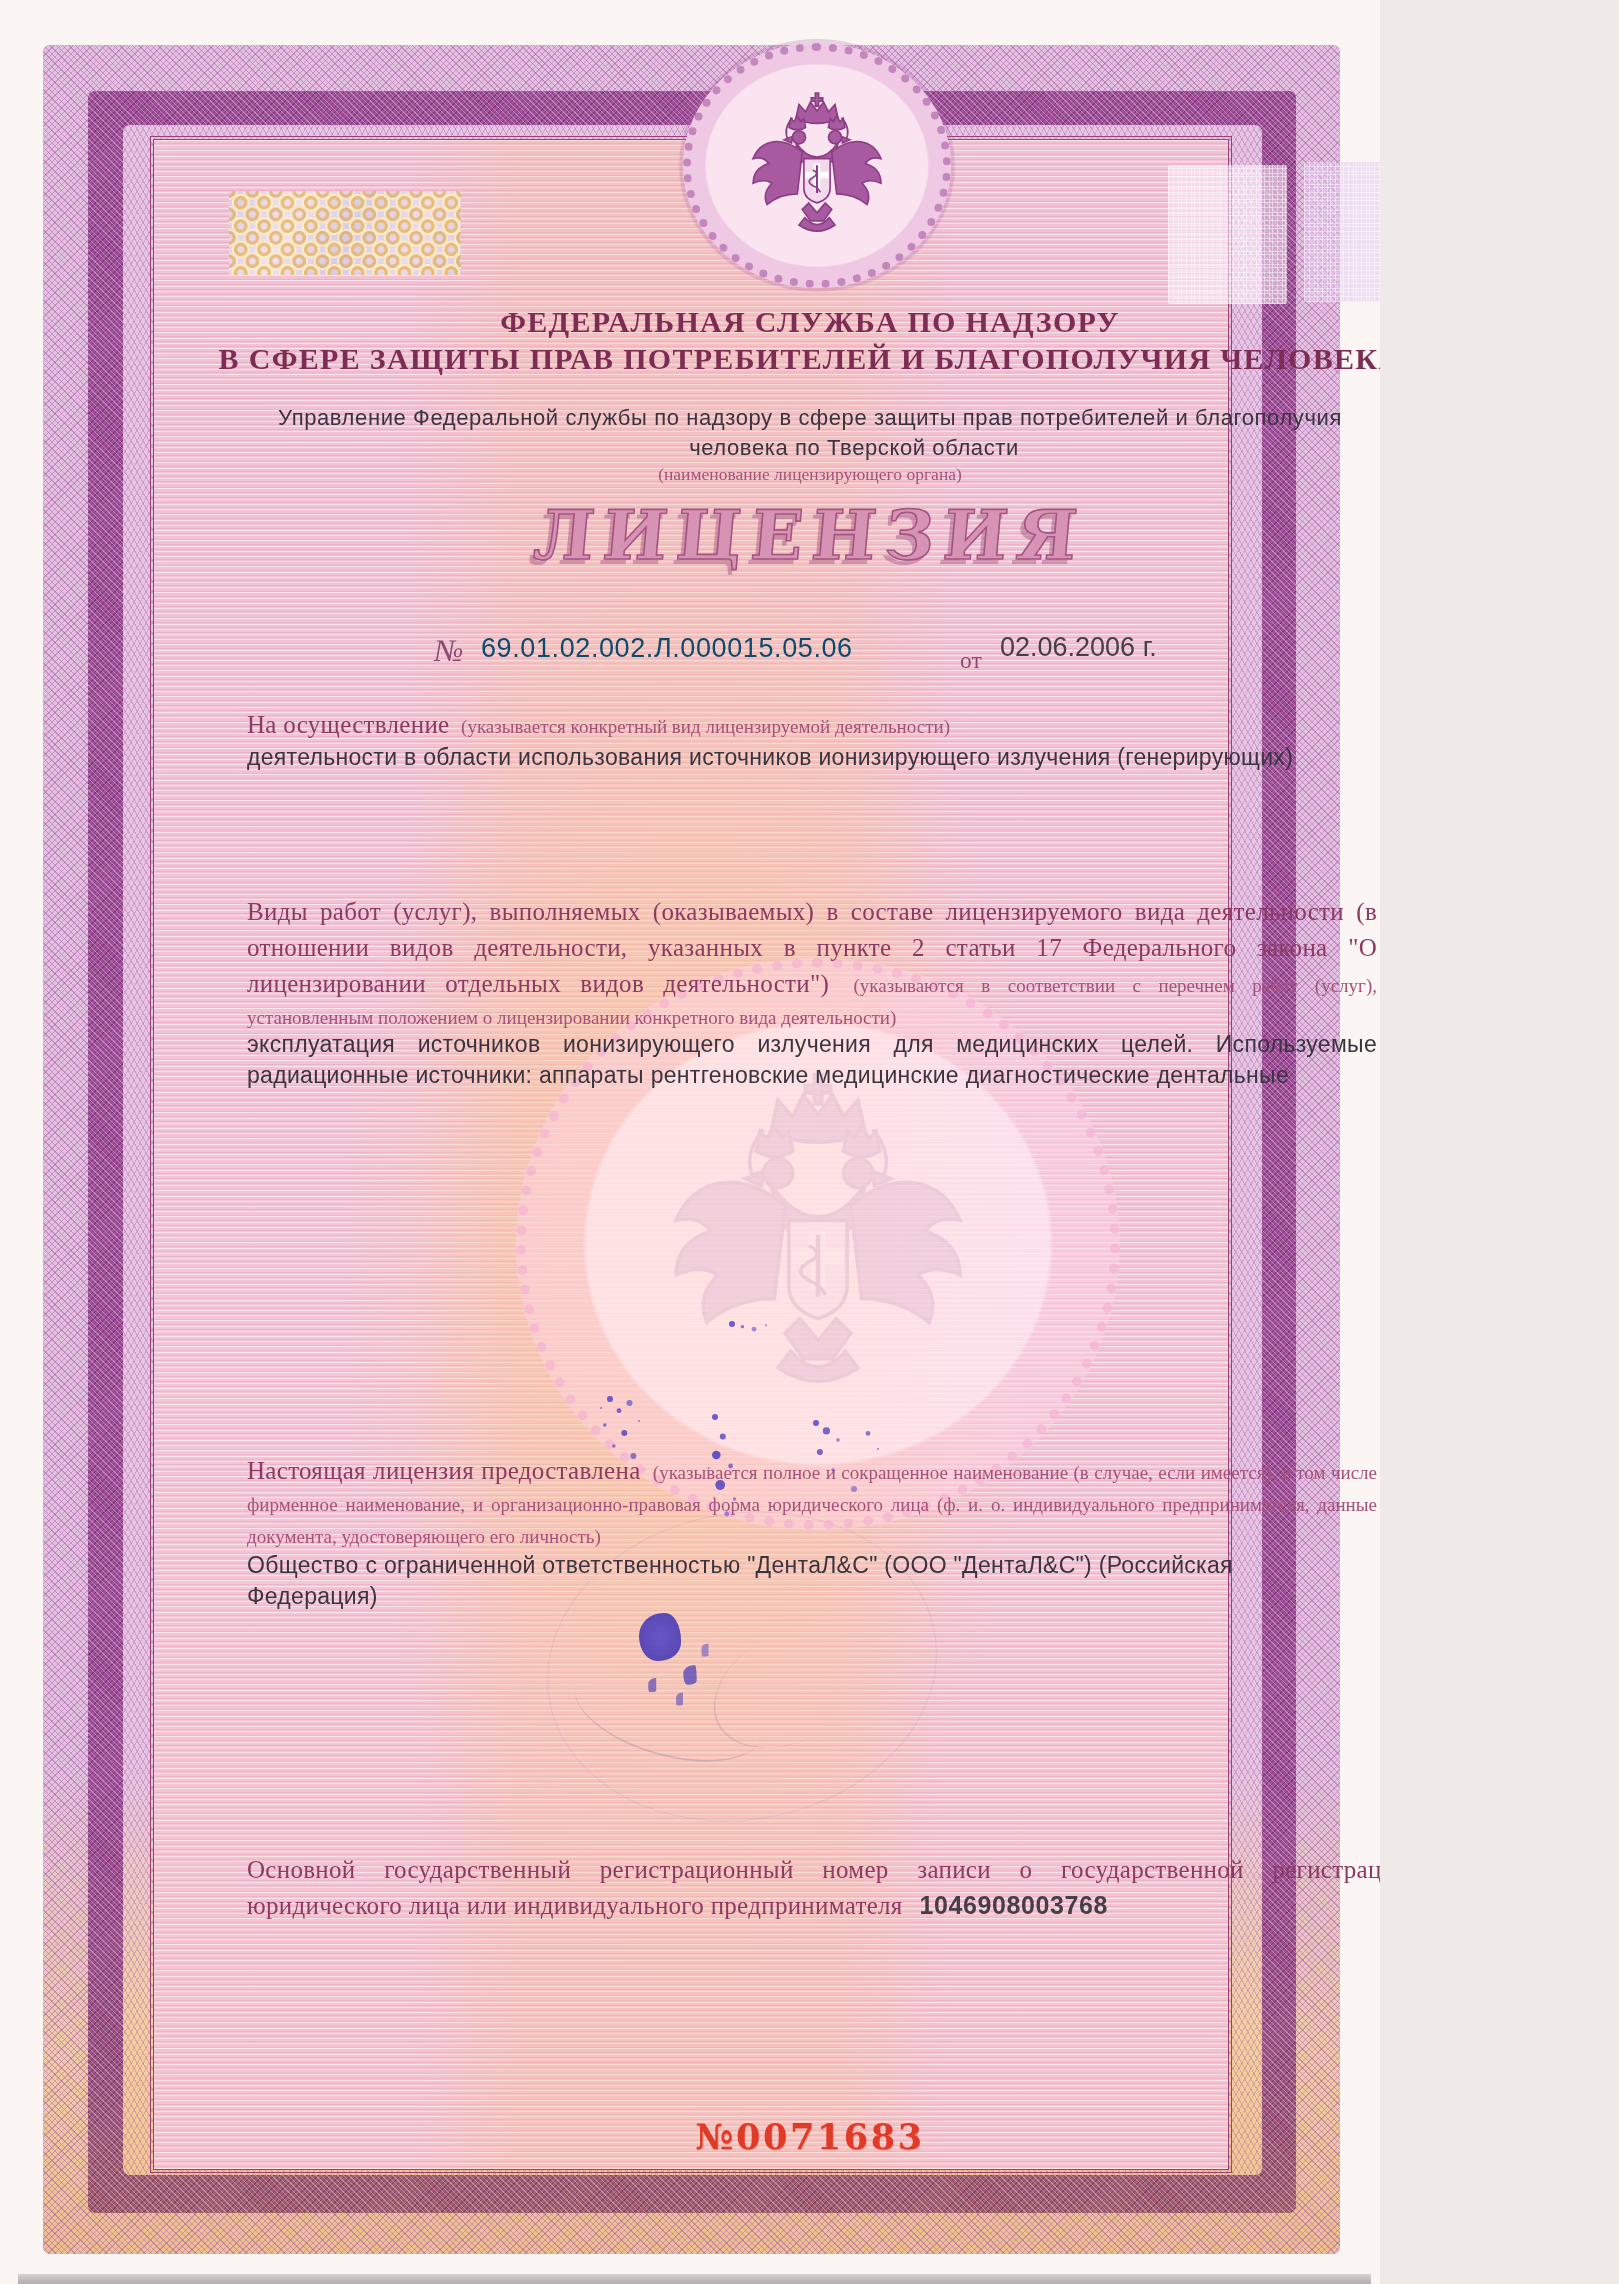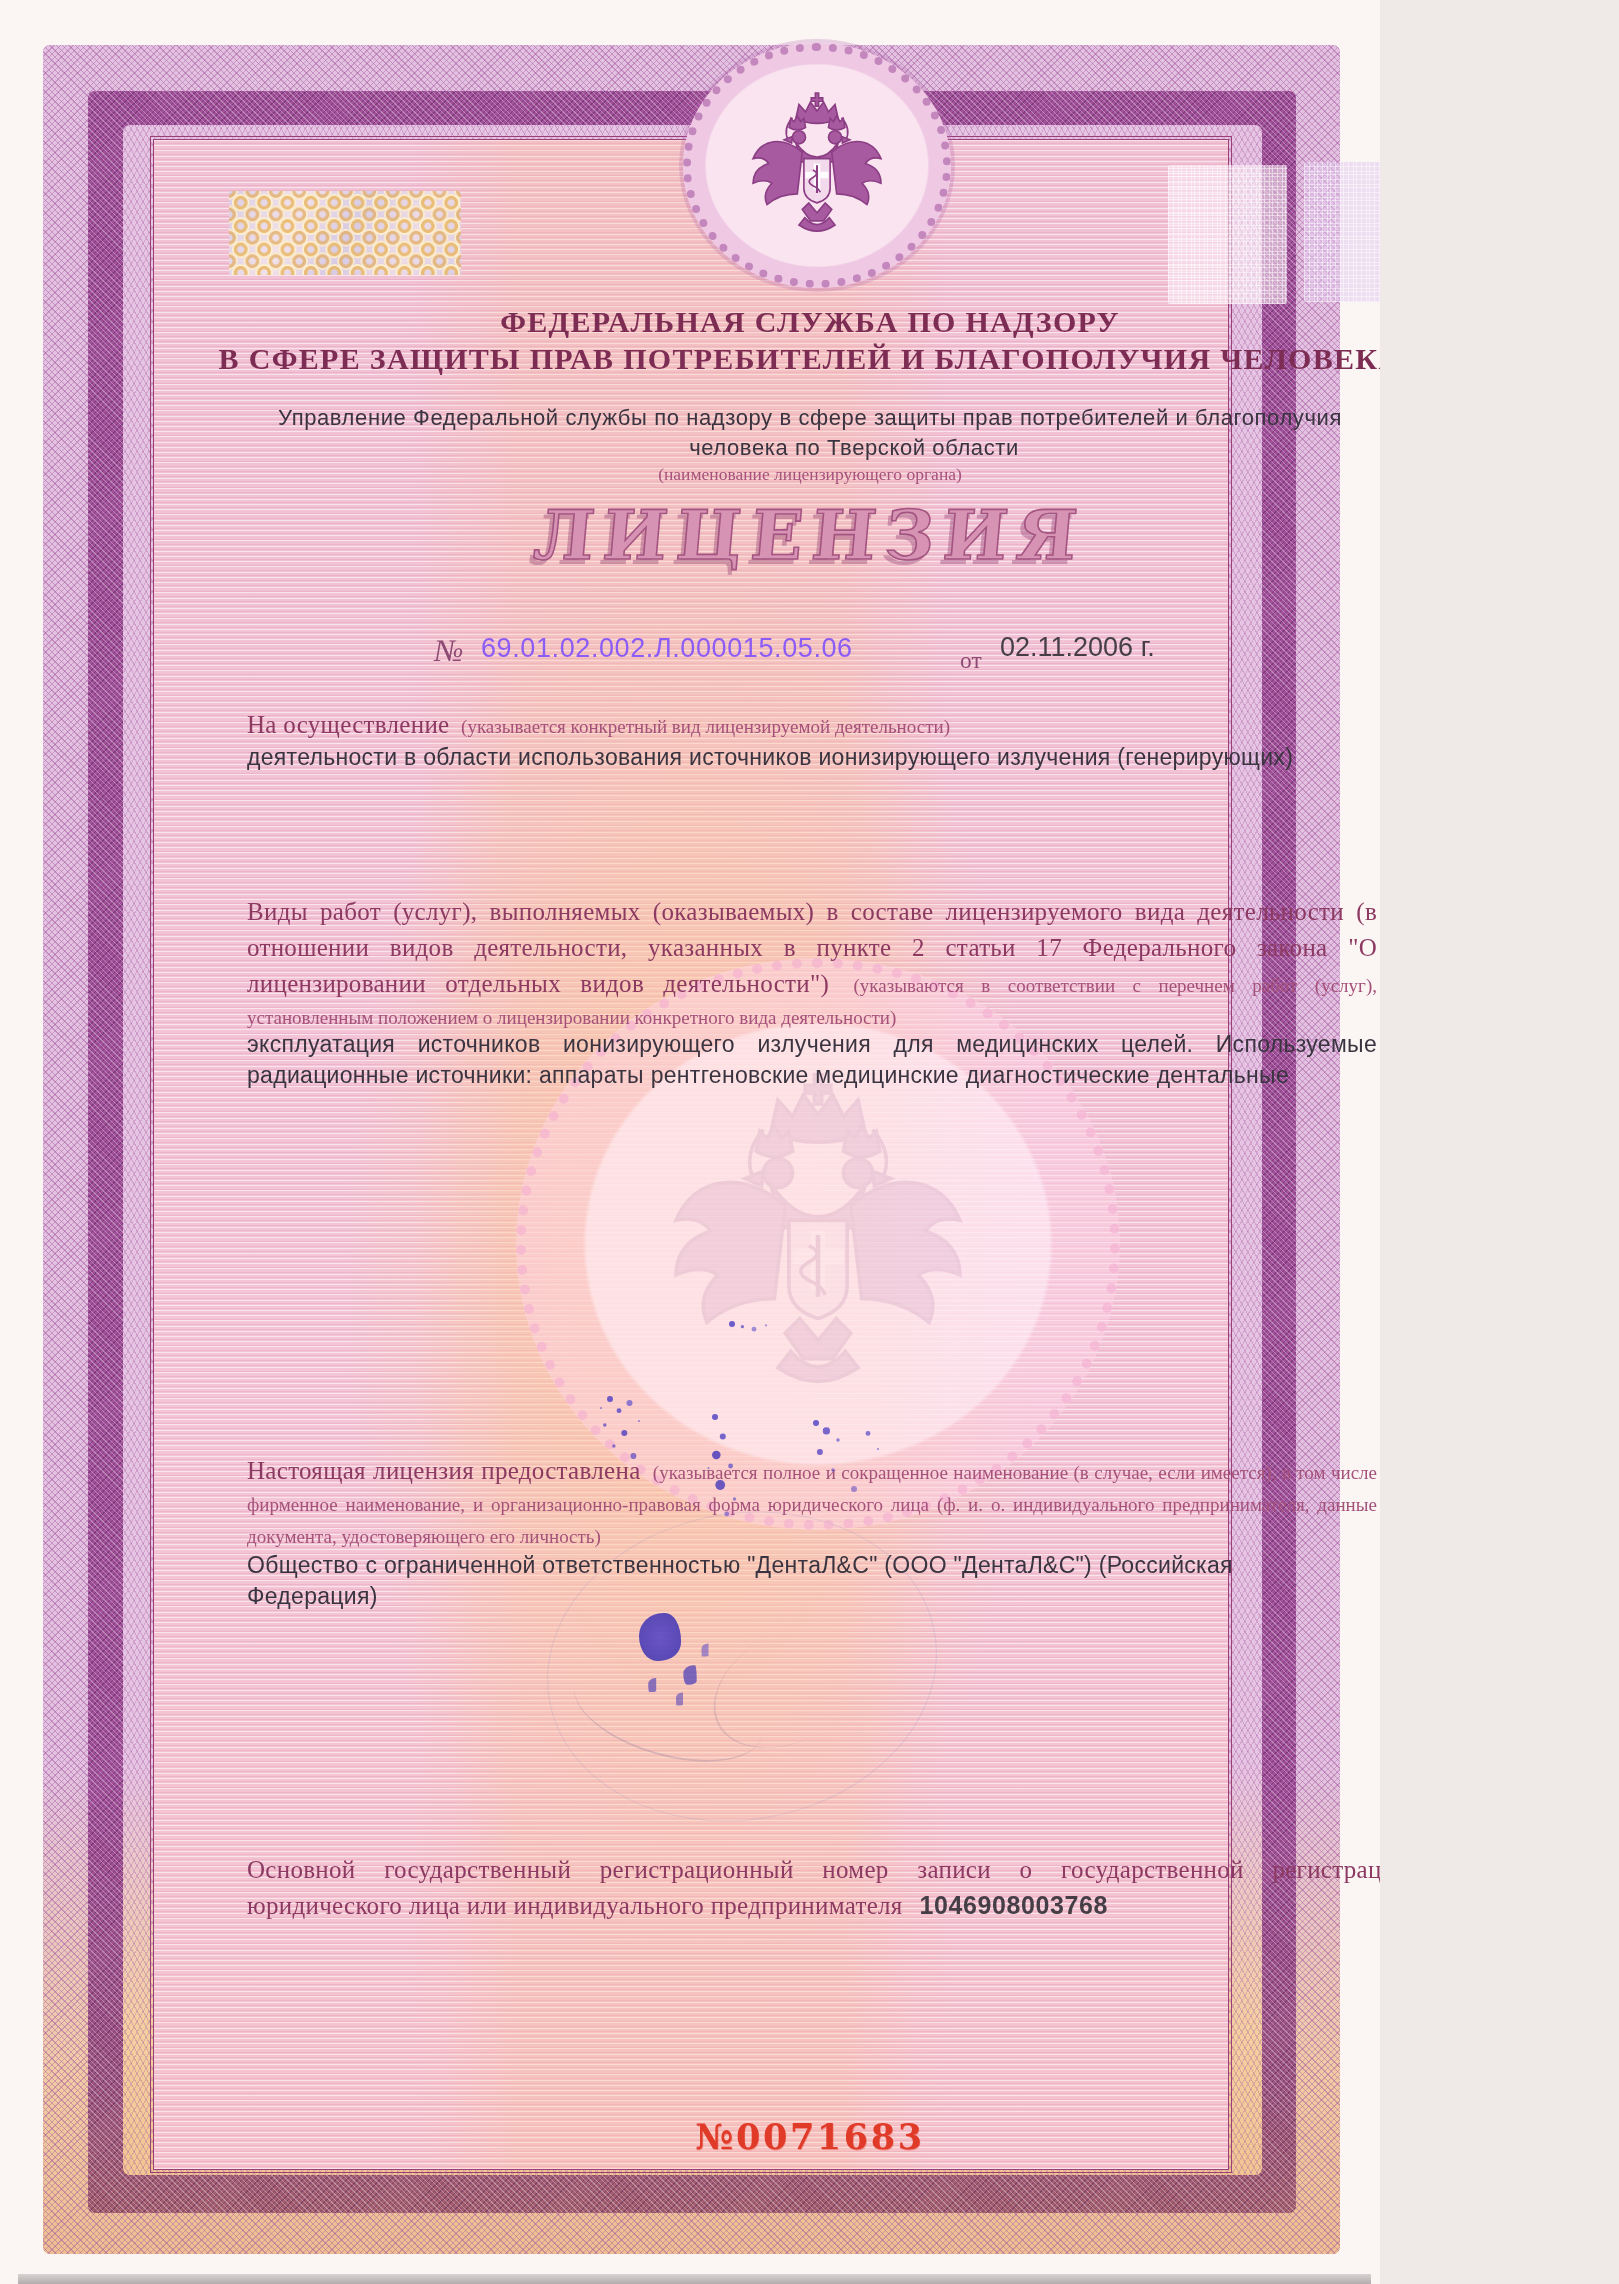--- a/index.html
+++ b/index.html
@@ -76,21 +76,21 @@
   .h2{top:342px;font-size:30px;letter-spacing:1.3px;}
   .dept1{top:405px;font-size:22px;letter-spacing:0.6px;}
   .dept2{top:435px;font-size:22px;letter-spacing:0.6px;margin-left:44px;}
   .dept-cap{top:464px;font-size:17.5px;color:#a5527a;font-family:"Liberation Serif",serif;}
   .doc-title{top:495px;font-family:"DejaVu Serif",serif;font-weight:bold;font-size:68px;
      letter-spacing:9px;color:#d793b3;-webkit-text-stroke:1.6px #a35480;
      text-shadow:-3.9px 5.2px 0 rgba(148,66,114,.40);transform:skewX(-5deg);}
 
   .numrow{top:629px;left:0;width:1620px;height:52px;}
   .numrow .no{position:absolute;left:434px;top:3.9px;font-size:31px;font-style:italic;color:#8d4a74;font-family:"Liberation Serif",serif;}
-  .numrow .num{position:absolute;left:481px;top:3.9px;font-size:27px;letter-spacing:0.6px;color:#8b5cf6;}
+  .numrow .num{position:absolute;left:481px;top:3.9px;font-size:27px;letter-spacing:0.6px;color:#0c4a6e;}
   .numrow .ot{position:absolute;left:960px;top:18px;font-size:23.4px;color:#8d4a74;font-family:"Liberation Serif",serif;}
   .numrow .date{position:absolute;left:1000px;top:2.6px;font-size:27px;color:#453e46;}
 
   .block{position:absolute;left:247px;width:1130px;}
   .big{font-size:25px;line-height:36px;letter-spacing:0.3px;}
   .small-lh{line-height:32px;}
   .sansline{font-size:23px;line-height:30.5px;letter-spacing:0.3px;}
 
   .activity-label{top:707px;}
   .activity-value{top:742px;}
@@ -187,21 +187,21 @@
   <div class="txt center serif-head h2">В СФЕРЕ ЗАЩИТЫ ПРАВ ПОТРЕБИТЕЛЕЙ И БЛАГОПОЛУЧИЯ  ЧЕЛОВЕКА</div>
   <div class="txt center sans dept1">Управление Федеральной службы по надзору в сфере защиты прав потребителей и благополучия</div>
   <div class="txt center sans dept2">человека по Тверской области</div>
   <div class="txt center dept-cap">(наименование лицензирующего органа)</div>
   <div class="txt center doc-title">ЛИЦЕНЗИЯ</div>
 
   <div class="txt numrow">
     <span class="no">№</span>
     <span class="num sans">69.01.02.002.Л.000015.05.06</span>
     <span class="ot">от</span>
-    <span class="date sans">02.11.2006 г.</span>
+    <span class="date sans">02.06.2006 г.</span>
   </div>
 
   <div class="txt block activity-label">
     <span class="serif-body big">На осуществление</span>
     <span class="serif-body note">(указывается конкретный вид лицензируемой деятельности)</span>
   </div>
   <div class="txt block activity-value sans sansline">деятельности в области использования источников ионизирующего излучения (генерирующих)</div>
 
   <div class="txt block works-label">
     <span class="serif-body big">Виды работ (услуг), выполняемых (оказываемых) в составе лицензируемого вида деятельности (в отношении видов деятельности, указанных в пункте 2 статьи 17 Федерального закона "О лицензировании отдельных видов деятельности")</span>

